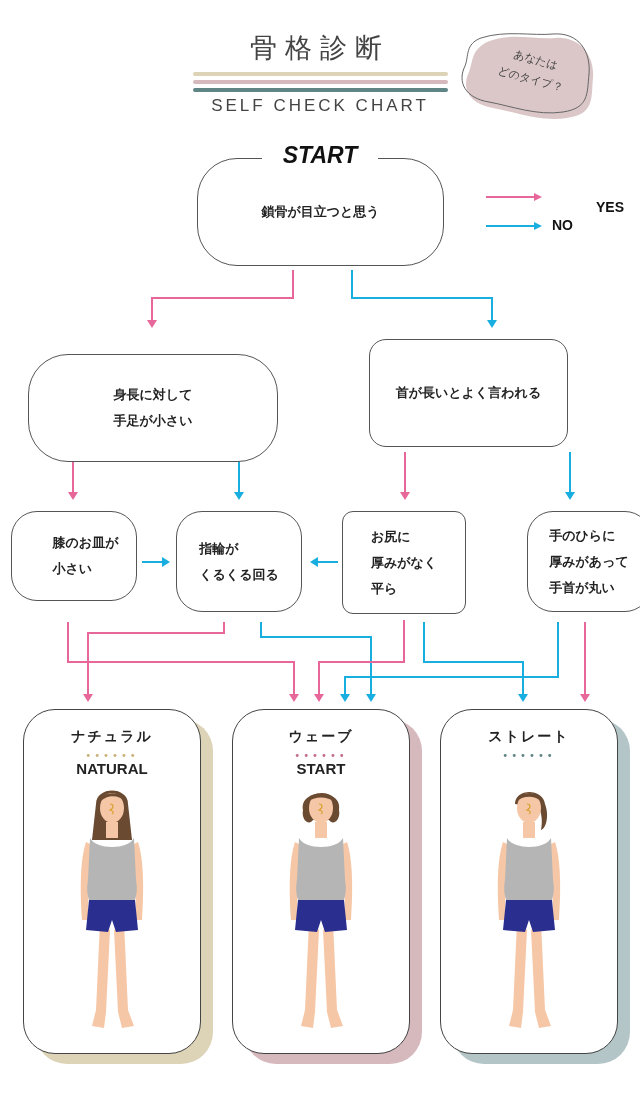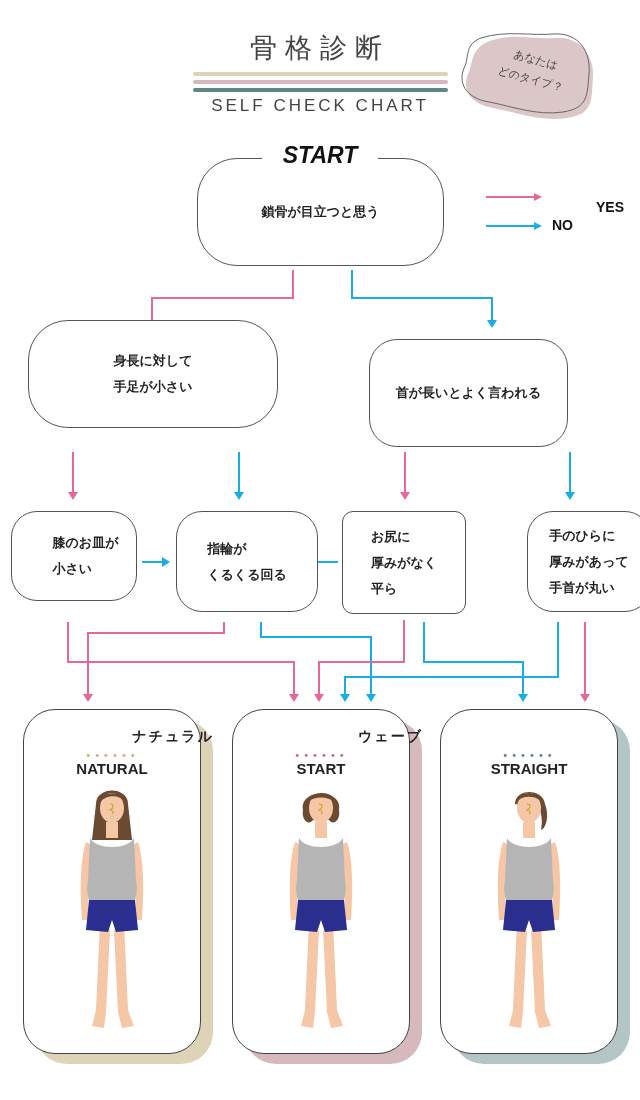--- a/index.html
+++ b/index.html
@@ -17,21 +17,21 @@
   .node { position:absolute; border:1.3px solid #555; background:#fff; box-sizing:border-box;
           display:flex; align-items:center; justify-content:center; text-align:left;
           font-size:13px; font-weight:bold; line-height:26px; color:#222; }
   .node span { white-space:pre-line; }
   #start-label { left:262px; top:142px; width:116px; text-align:center; background:#fff;
                  font-family:"Liberation Sans", sans-serif; font-weight:bold; font-size:23px; color:#111;font-style:italic; }
   .legend-label { font-family:"Liberation Sans", sans-serif; font-weight:bold; font-size:14px; color:#111; }
   #wires { position:absolute; left:0; top:0; width:640px; height:1100px; pointer-events:none; }
   .card-shadow { position:absolute; border-radius:32px; }
   .card { position:absolute; border:1.3px solid #444; background:#fff; border-radius:32px; box-sizing:border-box; }
-  .card-jp { position:absolute; left:0; width:100%; top:18px; text-align:right; font-size:14px; font-weight:bold; letter-spacing:2px; color:#222;padding-left:14px; }
+  .card-jp { position:absolute; left:0; width:100%; top:18px; text-align:center; font-size:14px; font-weight:bold; letter-spacing:2px; color:#222; }
   .card-dots { position:absolute; left:50%; transform:translateX(-50%); top:42px; font-size:10px; letter-spacing:3px; line-height:8px; }
   .card-en { position:absolute; left:0; width:100%; top:50px; text-align:center; font-family:"Liberation Sans", sans-serif;
              font-weight:bold; font-size:15px; color:#222; }
   .figure { position:absolute; left:50%; transform:translateX(-50%); top:70px; width:120px; height:260px; }
 </style>
 </head>
 <body>
 
 <div id="title" class="abs">骨格診断</div>
 <div class="stripe" style="top: 72px; background: rgb(221, 211, 182);"></div>
@@ -102,33 +102,33 @@
     <polygon points="518,694 528,694 523,702" fill="#19aee0"></polygon>
     <polygon points="580,694 590,694 585,702" fill="#e8679a"></polygon>
   </g>
 </svg>
 
 <div class="node" style="left:197px;top:158px;width:247px;height:108px;border-radius:40px;">
   <span>鎖骨が目立つと思う</span>
 </div>
 <div id="start-label" class="abs">START</div>
 
-<div class="node" style="left:28px;top:320px;width:250px;height:108px;border-radius:40px;">
+<div class="node" style="left:28px;top:354px;width:250px;height:108px;border-radius:40px;">
   <span>身長に対して
 手足が小さい</span>
 </div>
-<div class="node" style="left:369px;top:339px;width:199px;height:108px;border-radius:28px;">
+<div class="node" style="left:369px;top:339px;width:199px;height:108px;border-radius:17px;">
   <span>首が長いとよく言われる</span>
 </div>
 
 <div class="node" style="left:11px;top:511px;width:126px;height:90px;border-radius:26px;padding-left:23px;">
   <span>膝のお皿が
 小さい</span>
 </div>
-<div class="node" style="left:176px;top:511px;width:142px;height:101px;border-radius:26px;">
+<div class="node" style="left:176px;top:511px;width:126px;height:101px;border-radius:26px;">
   <span>指輪が
 くるくる回る</span>
 </div>
 <div class="node" style="left:342px;top:511px;width:124px;height:103px;border-radius:11px;">
   <span>お尻に
 厚みがなく
 平ら</span>
 </div>
 <div class="node" style="left:507px;top:511px;width:124px;height:101px;border-radius:26px;margin-left:20px;">
   <span>手のひらに
@@ -182,22 +182,22 @@
 
     <path d="M37 120 L83 120 L86 150 L64 152 L60 140 L56 152 L34 150 Z" fill="#2a2f8f"></path>
 
     <ellipse cx="60" cy="28" rx="12" ry="15" fill="#f6c7a6"></ellipse>
     <path class="hair-front" d="M46 22 C50 10 72 10 74 22 C66 16 54 16 46 22 Z" fill="#6b4a32"></path>
     <path d="M58 24 C62 24 62 28 58 30 C62 31 62 33 60 34" stroke="#d9a233" stroke-width="1.2" fill="none"></path>
   </svg>
     </div>
     <div class="card-shadow" style="left: 452px; top: 719px; width: 178px; height: 345px; background: rgb(179, 197, 198);"></div>
     <div class="card" style="left: 440px; top: 709px; width: 178px; height: 345px;">
+      <div class="card-jp">ストレート</div>
       <div class="card-dots" style="color:#5f8584">••••••</div>
-      <div class="card-en">STRAIGHT</div>
       <svg viewBox="0 0 120 260" class="figure">
     <path class="hair-back" d="M46 24 C46 8 74 8 76 24 C80 34 78 48 72 50 C74 40 72 32 70 28 Z" fill="#6b4a32"></path>
 
     <path d="M48 142 L44 230 L40 246 L52 248 L54 232 L58 150 Z" fill="#f6c7a6"></path>
     <path d="M62 150 L66 232 L70 248 L82 246 L76 230 L72 142 Z" fill="#f6c7a6"></path>
 
     <path d="M34 62 C28 80 28 110 30 140 L36 140 C36 112 38 86 42 66 Z" fill="#f6c7a6"></path>
     <path d="M86 62 C92 80 92 110 90 140 L84 140 C84 112 82 86 78 66 Z" fill="#f6c7a6"></path>
 
     <rect x="54" y="42" width="12" height="16" fill="#f6c7a6"></rect>

